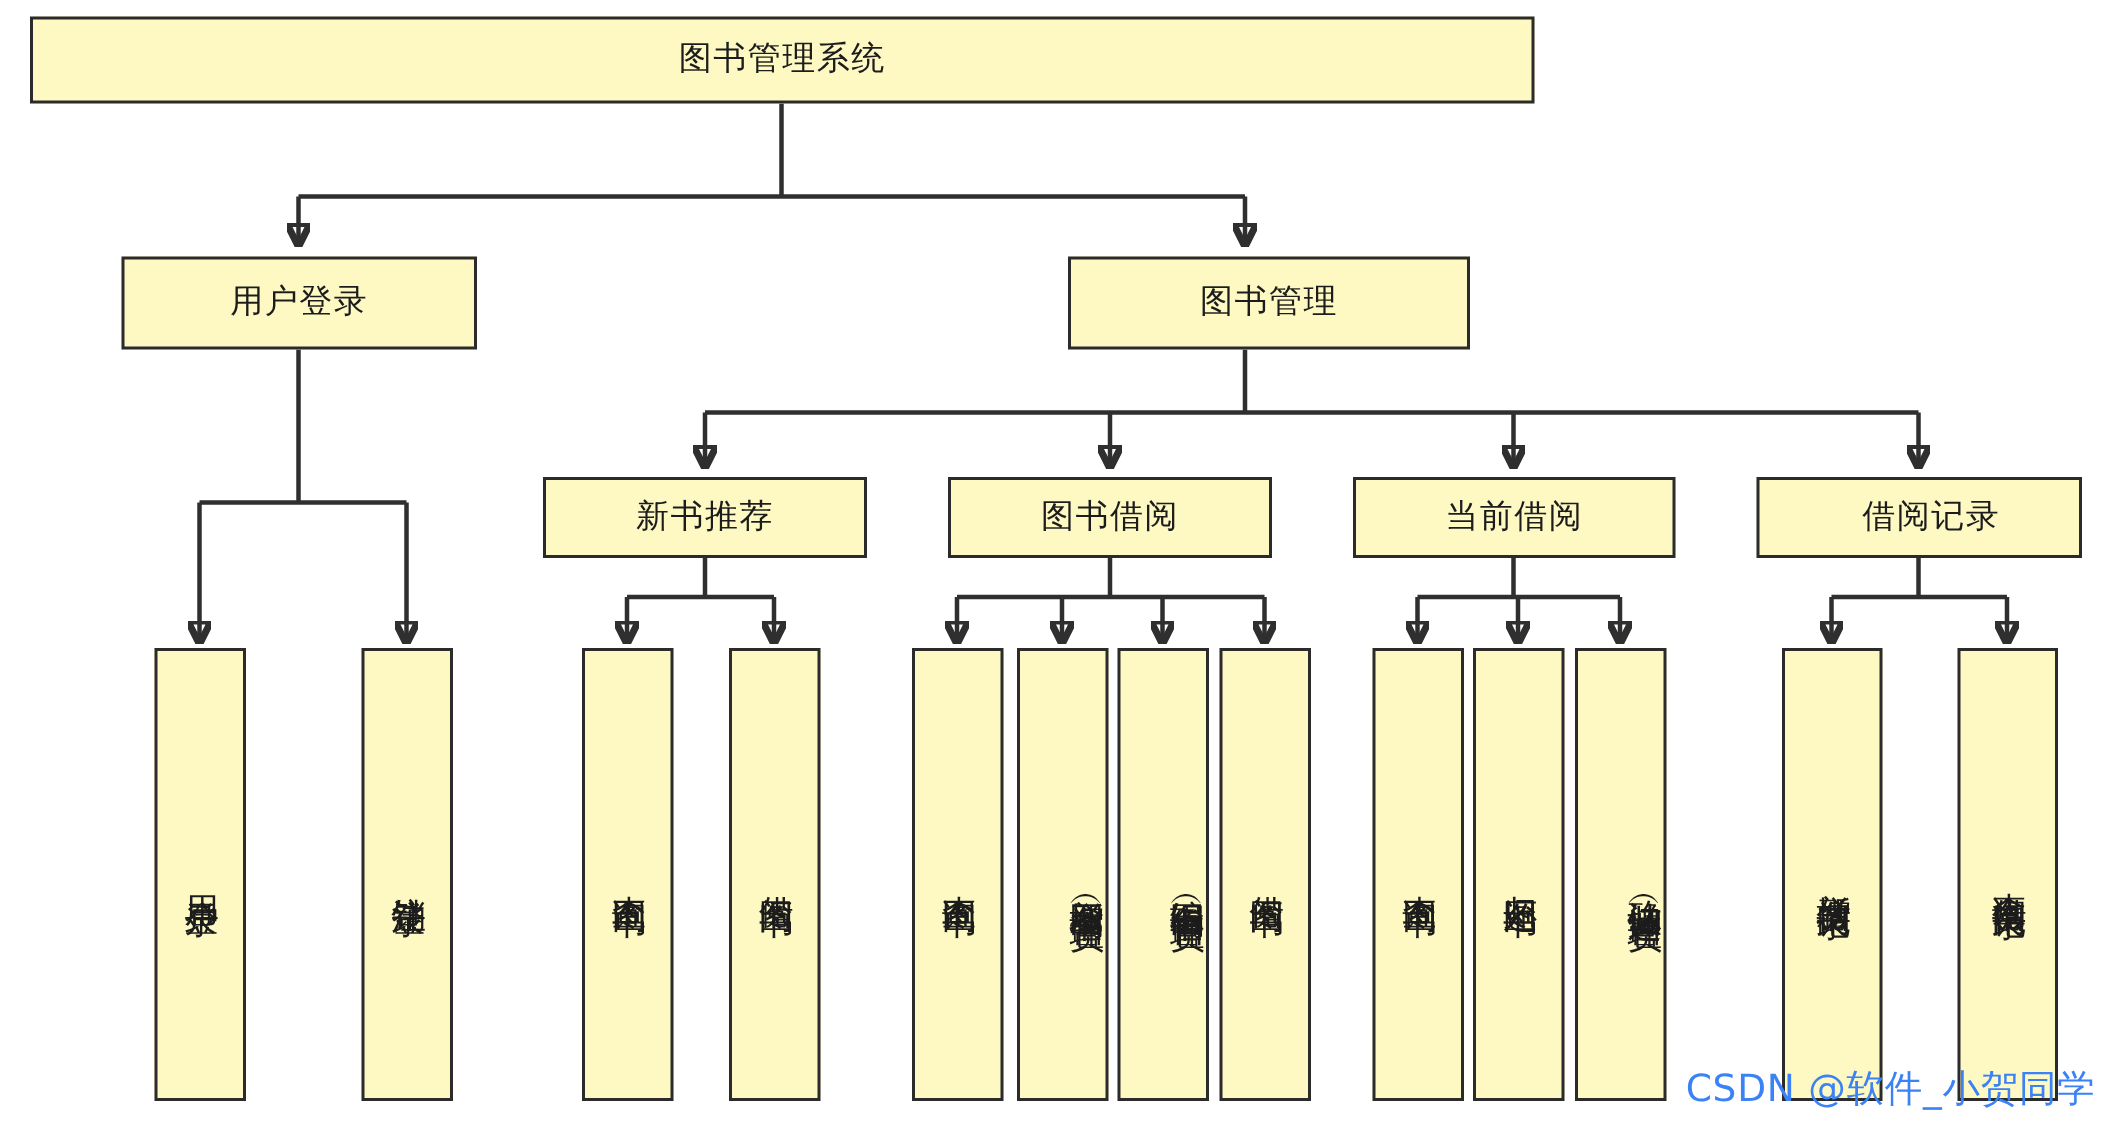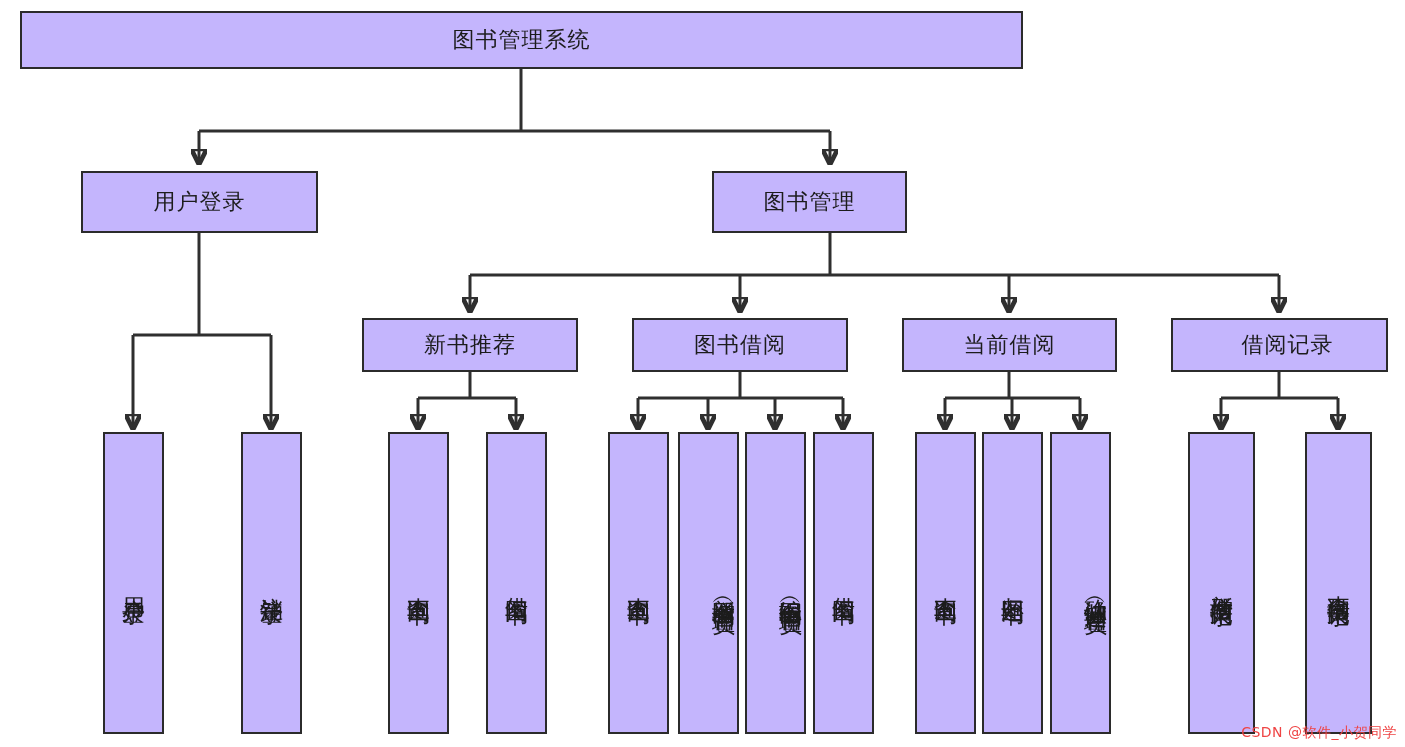--- a/index.html
+++ b/index.html
@@ -10,21 +10,21 @@
     font-family:"DejaVu Sans","Liberation Sans",sans-serif;
     overflow:hidden;
     position:relative;
   }
   #diagram{
     position:absolute;left:0;top:0;width:1405px;height:747px;
   }
   .node{
     position:absolute;
     box-sizing:border-box;
-    background:#c4b5fd;
+    background:#fef9c3;
     border:2px solid #2b2b2b;
     display:flex;
     align-items:center;
     justify-content:center;
     color:#1c1c1c;
     z-index:2;
   }
   .node-h{            
     font-size:22px;
     line-height:1.1;
@@ -49,22 +49,22 @@
   svg.links{
     position:absolute;left:0;top:0;width:1405px;height:747px;
     z-index:1;pointer-events:none;
   }
   svg.links path,svg.links line{
     stroke:#2f2f2f;stroke-width:3;fill:none;
   }
   .watermark{
     position:absolute;
     right:8px;bottom:5px;
-    font-size:14px;
-    color:#ef4444;
+    font-size:25px;
+    color:#3b82f6;
     letter-spacing:0.5px;
     white-space:nowrap;
     z-index:3;
     font-family:"DejaVu Sans","Liberation Sans",sans-serif;
   }
 </style>
 </head>
 <body>
 
 <div id="diagram">
@@ -121,21 +121,21 @@
   </svg>
 
   <div class="node node-h" style="left:20px;top:11px;width:1003px;height:58px;">
     <span class="lbl">图书管理系统</span>
   </div>
 
   <div class="node node-h" style="left:81px;top:171px;width:237px;height:62px;">
     <span class="lbl">用户登录</span>
   </div>
 
-  <div class="node node-h" style="left:712px;top:171px;width:195px;height:62px;">
+  <div class="node node-h" style="left:712px;top:171px;width:268px;height:62px;">
     <span class="lbl">图书管理</span>
   </div>
 
   <div class="node node-h" style="left:362px;top:318px;width:216px;height:54px;align-items:center;">
     <span class="lbl">新书推荐</span>
   </div>
 
   <div class="node node-h" style="left:632px;top:318px;width:216px;height:54px;">
     <span class="lbl">图书借阅</span>
   </div>

